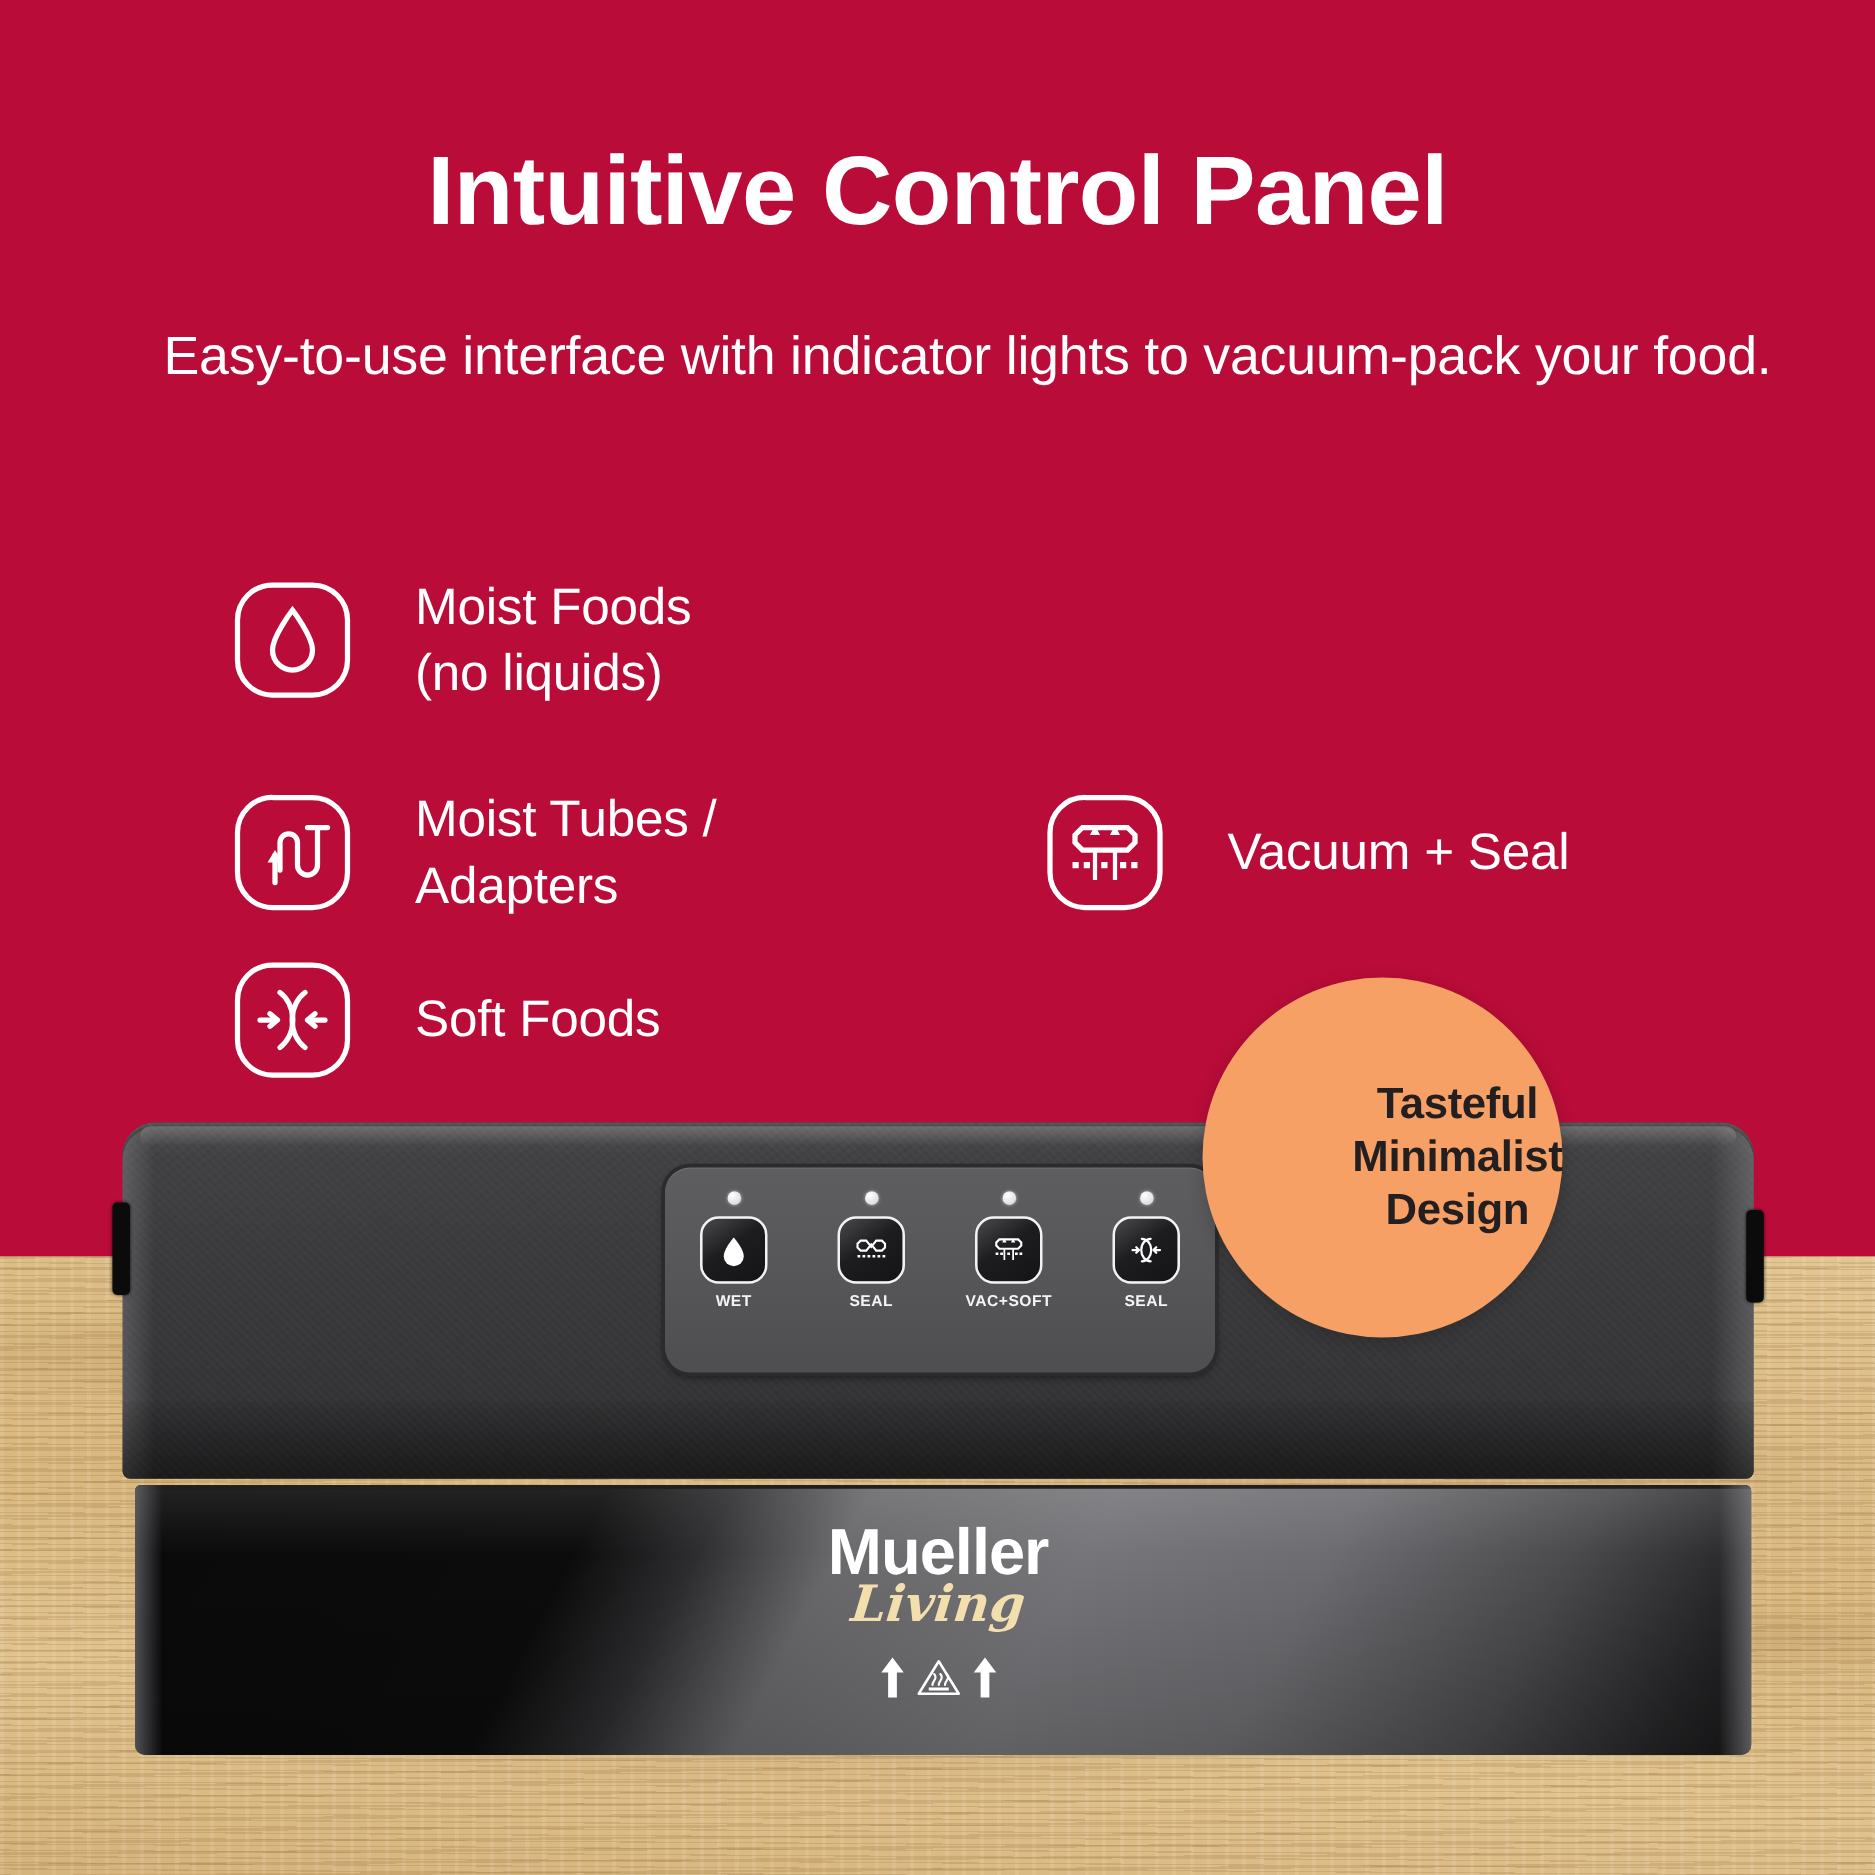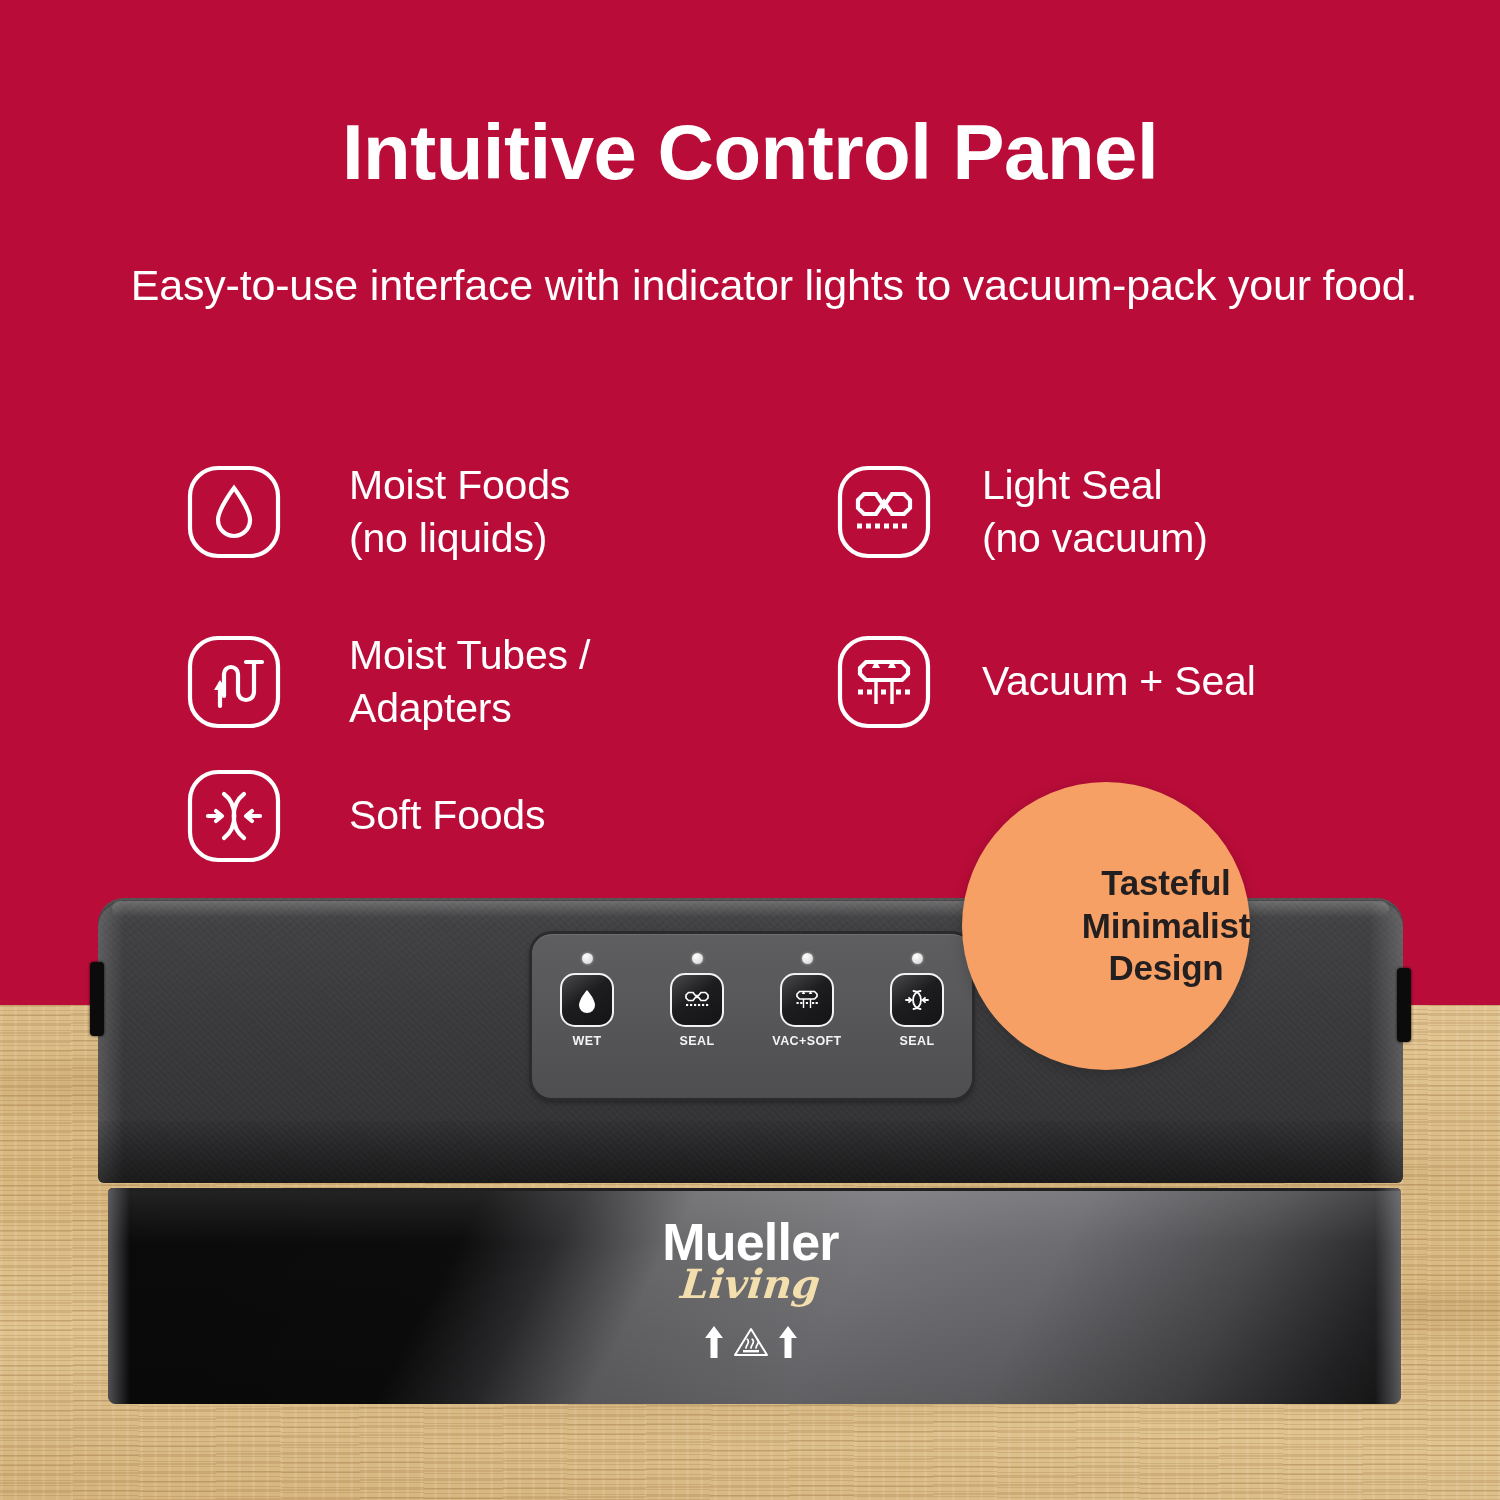--- a/index.html
+++ b/index.html
@@ -49,21 +49,21 @@
     position:absolute;left:0;top:258px;width:1500px;text-align:center;
     color:#ffffff;font-size:43px;font-weight:400;line-height:1.28;
     letter-spacing:-.2px;
     margin-left:24px;
   }
 
   
   .features{position:absolute;left:186px;top:428px;width:1190px;}
   .frow{display:flex;}
   .fitem{display:flex;align-items:center;}
-  .fitem.left{width:650px;gap:17px;}
+  .fitem.left{width:650px;}
   .fitem.right{width:540px;}
   .fic{width:96px;height:96px;flex:0 0 96px;}
   .fic svg{display:block;width:96px;height:96px;}
   .flabel{
     color:#fff;font-size:41px;font-weight:400;line-height:1.3;
     margin-left:50px;letter-spacing:-.2px;white-space:pre-line;
   }
   .r1{height:168px;}
   .r2{height:172px;}
   .r3{height:96px;}
@@ -203,38 +203,20 @@
     <div class="frow r1">
       <div class="fitem left">
         <span class="fic">
           <svg viewBox="0 0 96 96" fill="none" stroke="#fff" stroke-width="4.2">
             <rect x="4" y="4" width="88" height="88" rx="28"></rect>
             <path d="M48 24 C48 24 32 45 32 56 a16 16 0 0 0 32 0 C64 45 48 24 48 24 Z"></path>
           </svg>
         </span>
         <span class="flabel">Moist Foods
 (no liquids)</span>
-      </div>
-      <div class="fitem right">
-        <span class="fic">
-          <svg viewBox="0 0 96 96" fill="none" stroke="#fff" stroke-width="4.2">
-            <rect x="4" y="4" width="88" height="88" rx="28"></rect>
-            <path d="M22 36 L28 30 L40 30 L48 42 L56 30 L68 30 L74 36 L74 44 L68 50 L56 50 L48 38 L40 50 L28 50 L22 44 Z"></path>
-            <g stroke-width="5" stroke-linecap="butt">
-              <path d="M21 62 h5"></path>
-                <path d="M30 62 h5"></path>
-                <path d="M39 62 h5"></path>
-              <path d="M48 62 h5"></path>
-                <path d="M57 62 h5"></path>
-                <path d="M66 62 h5"></path>
-            </g>
-          </svg>
-        </span>
-        <span class="flabel">Light Seal
-(no vacuum)</span>
       </div>
     </div>
 
     <div class="frow r2">
       <div class="fitem left">
         <span class="fic">
           <svg viewBox="0 0 96 96" fill="none" stroke="#fff" stroke-width="4.2">
             <rect x="4" y="4" width="88" height="88" rx="28"></rect>
             <path d="M38 62 L38 40 a7 7 0 0 1 14 0 L52 58 a8 8 0 0 0 16 0 L68 30" stroke-linecap="round"></path>
             <path d="M60 28 h16" stroke-linecap="round"></path>

